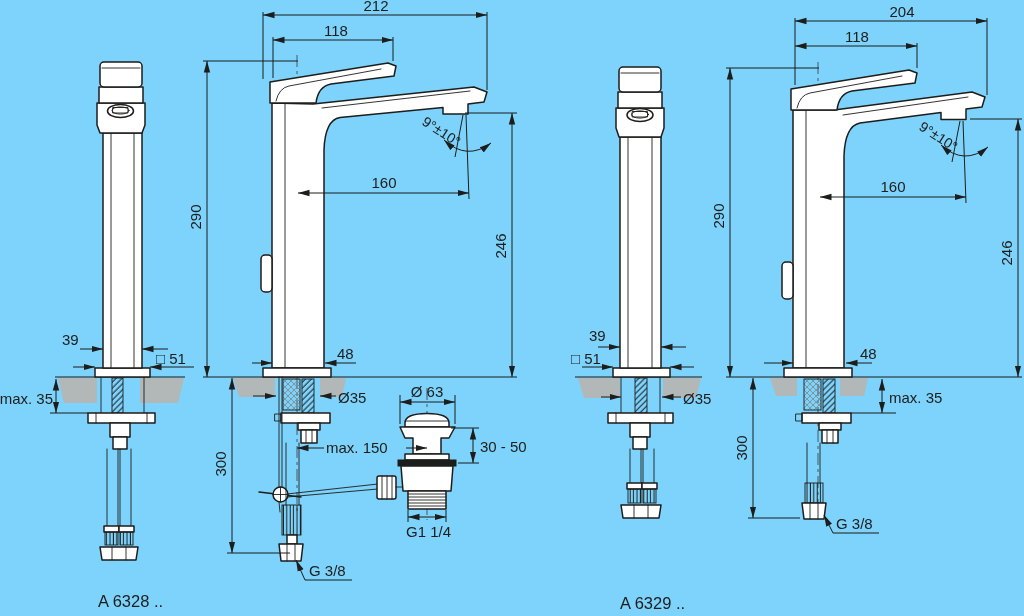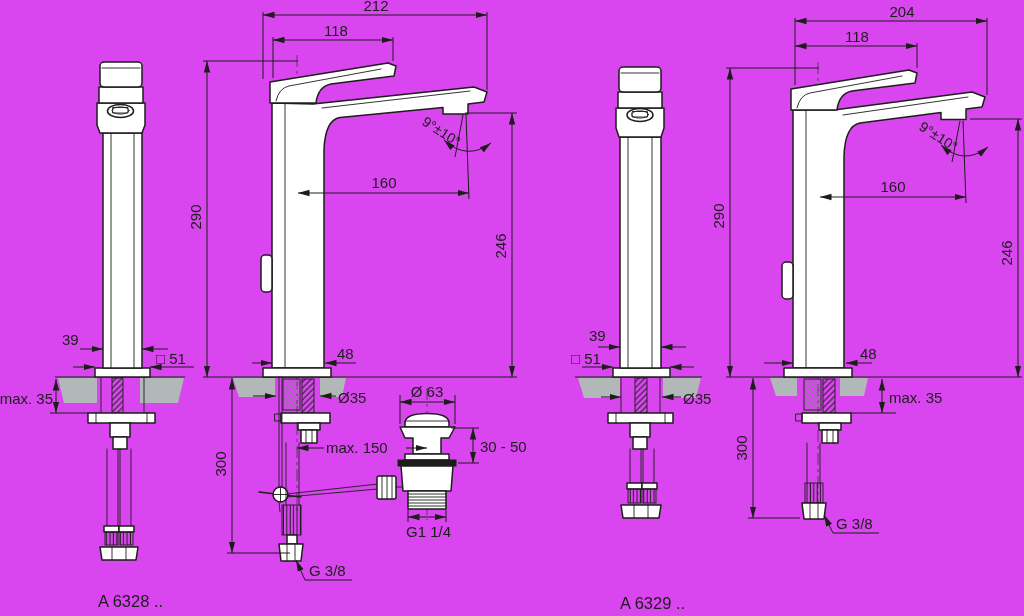--- a/index.html
+++ b/index.html
@@ -1,16 +1,16 @@
 <!DOCTYPE html>
 <html><head>
 <meta charset="utf-8">
 <style>
   html,body{margin:0;padding:0;background:#ffffff;}
-  .stage{position:relative;width:1024px;height:616px;background:#d946ef;overflow:hidden;
+  .stage{position:relative;width:1024px;height:616px;background:#7dd3fc;overflow:hidden;
          font-family:"Liberation Sans","DejaVu Sans",sans-serif;}
   svg{display:block}
   
   .o{fill:#ffffff;stroke:#1d1d1b;stroke-width:1.5;stroke-linejoin:round;stroke-linecap:round;}
   .t{fill:none;stroke:#1d1d1b;stroke-width:0.9;stroke-linejoin:round;stroke-linecap:round;}
   
   .d{fill:none;stroke:#1d1d1b;stroke-width:1;}
   .cl{fill:none;stroke:#3a3a3a;stroke-width:0.8;stroke-dasharray:12 4 3 4;}
   .deck{fill:#b2b7b7;stroke:none;}
   .hatch{fill:url(#hatch);stroke:#1d1d1b;stroke-width:0.9;}

